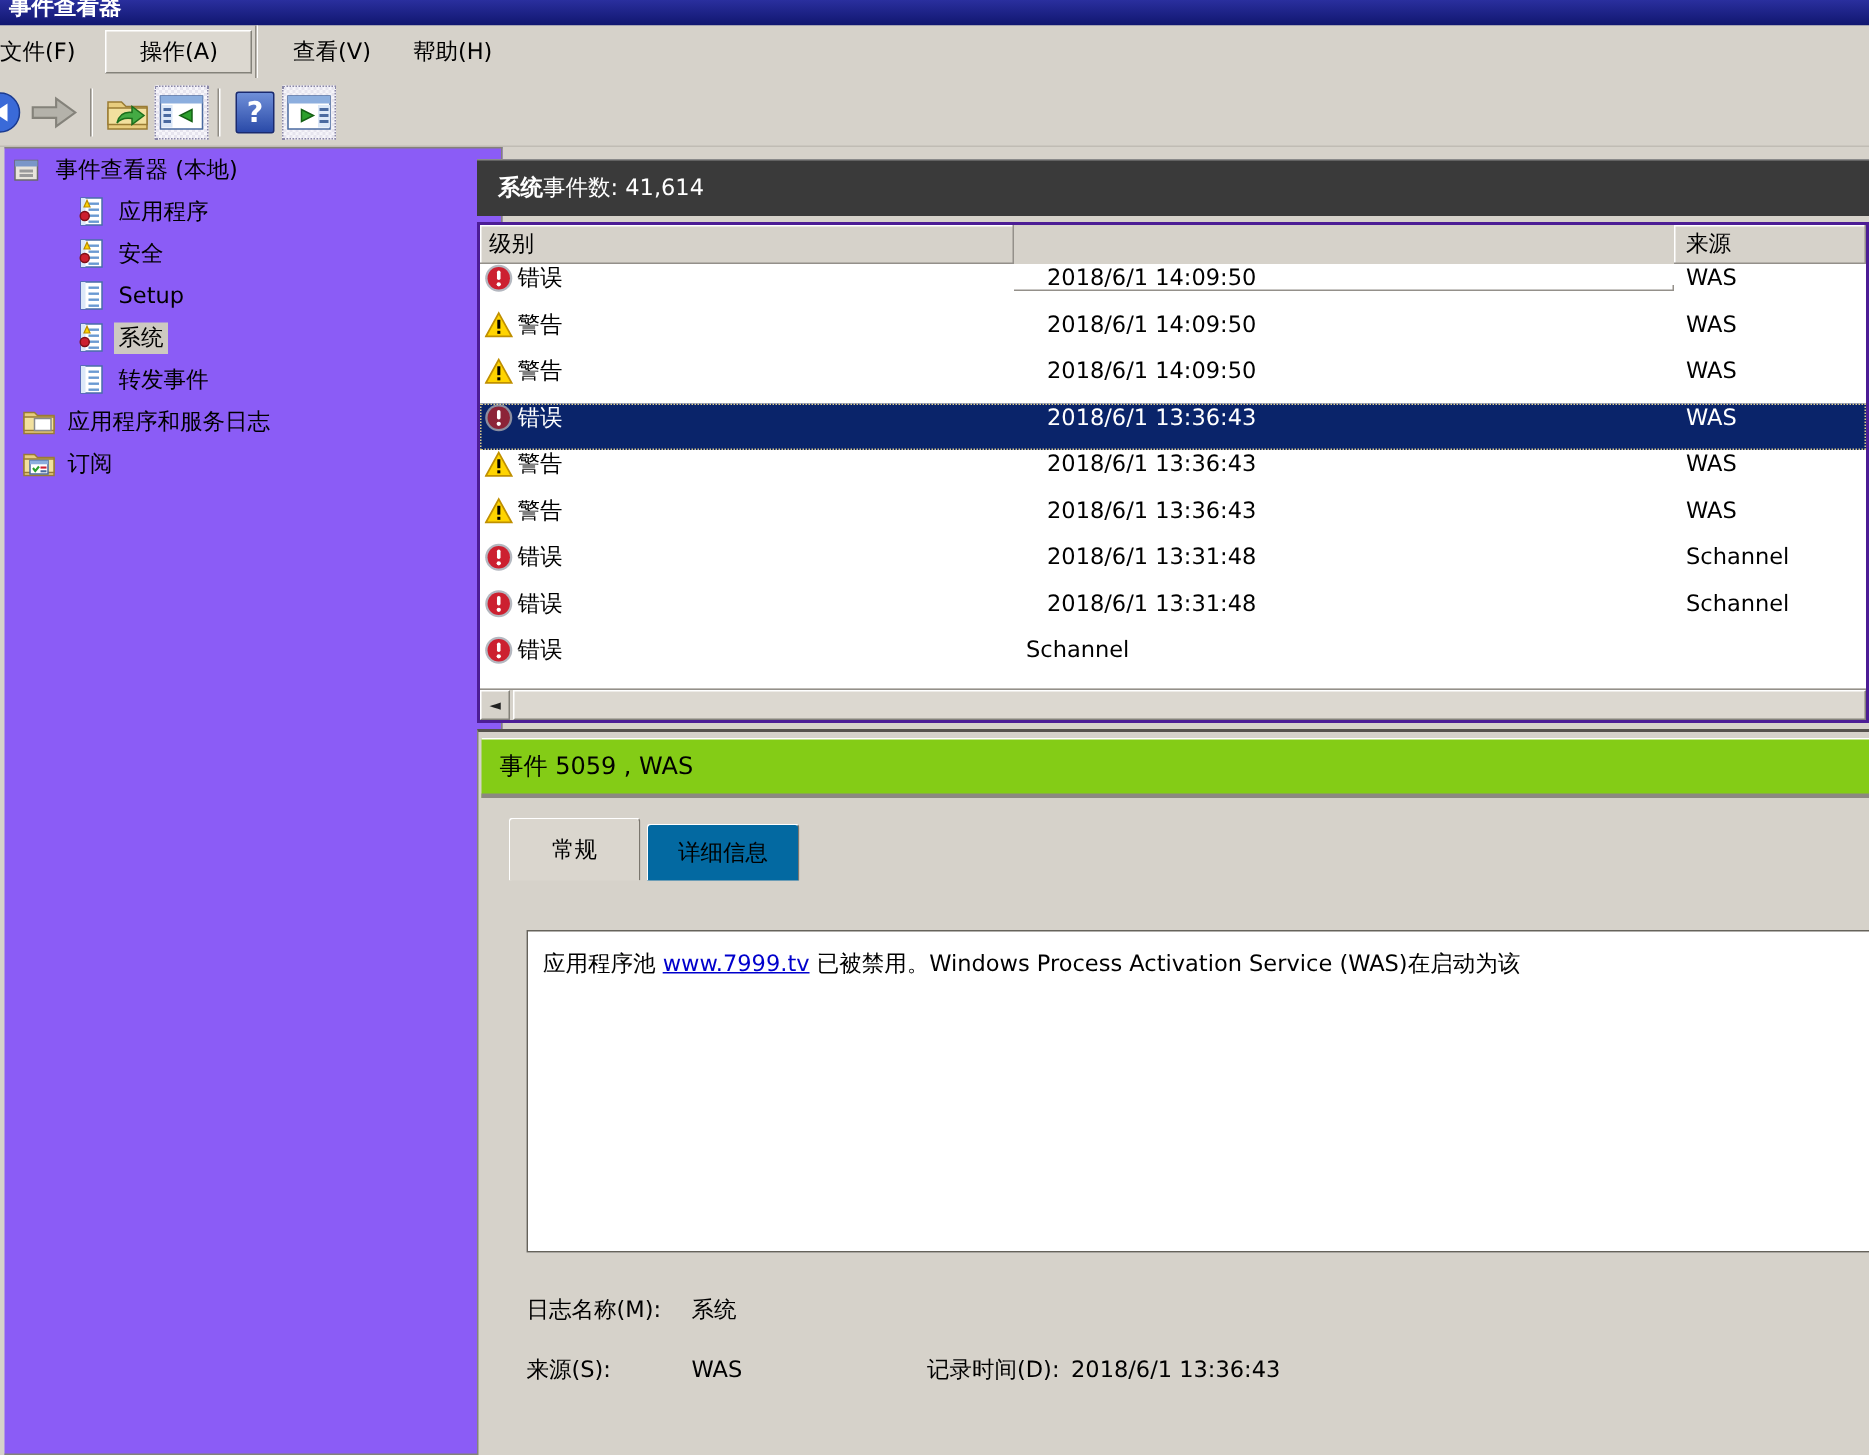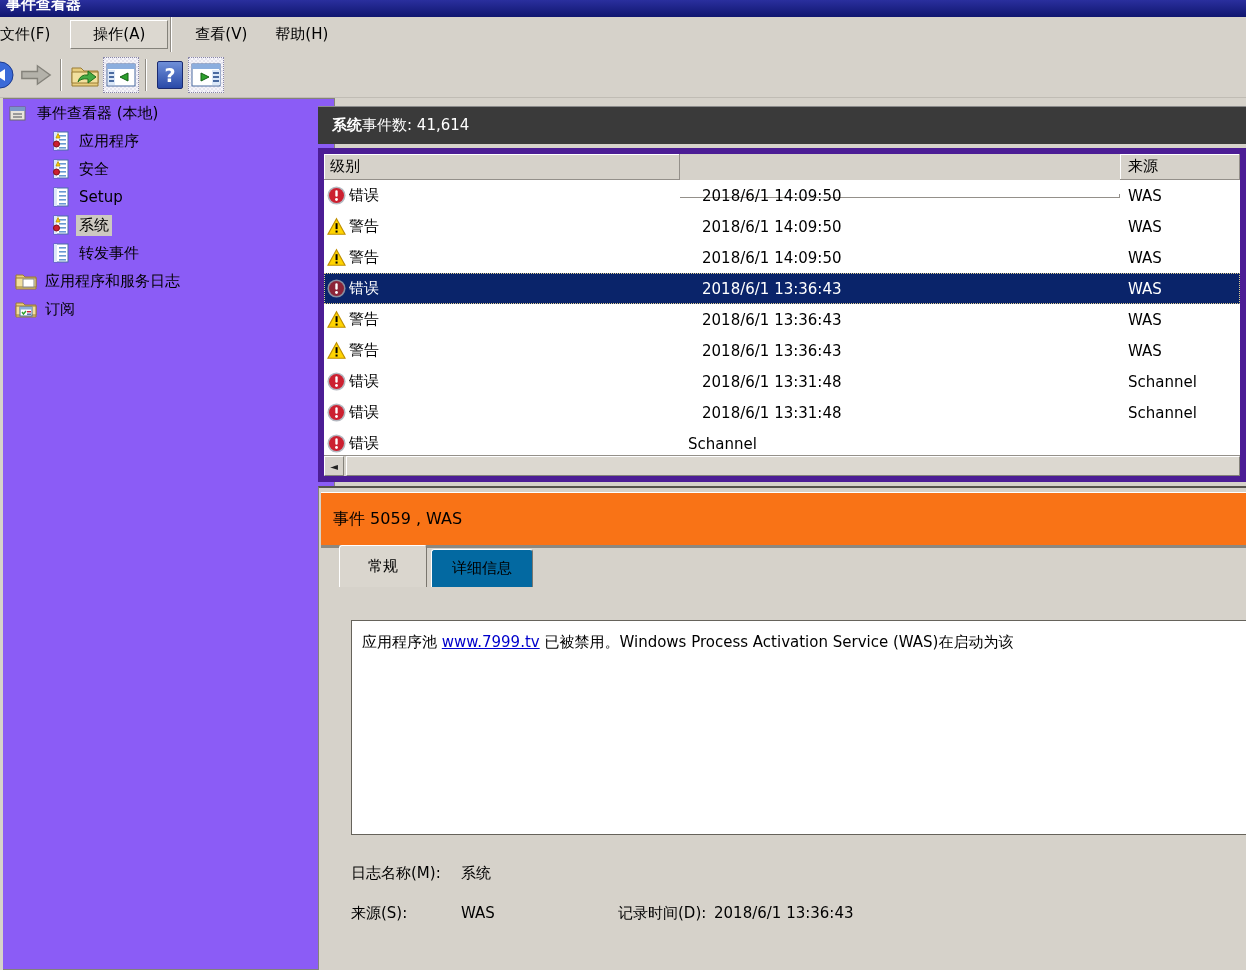--- a/index.html
+++ b/index.html
@@ -75,32 +75,32 @@
   .results { position:absolute; left:318px; right:0; top:98px; height:384px; }
   .results-header {
     position:absolute; left:0; right:0; top:8px; height:38px;
     background:#3a3a3a; border-top:1px solid #8a8a8a;
     color:#fff; display:flex; align-items:center;
   }
   .results-header .log-name { font-weight:bold; margin-left:14px; }
   .results-header .count { }
   .events-table {
     position:absolute; left:0; right:0; top:50px; bottom:0;
-    border:6px solid #4c1d95; background:#fff; overflow:hidden;
+    border:2px solid #4c1d95; background:#fff; overflow:hidden;
   }
   .thead { display:flex; height:26px; background:#d6d2ca; }
   .th {
     box-shadow:inset 1px 1px 0 #fff;
     border-right:1px solid #94908a; border-bottom:1px solid #94908a;
     padding:3px 4px 0 6px; white-space:nowrap; overflow:hidden; cursor:default;
   }
   .col-level { width:356px; flex:none; }
   .col-date  { width:440px; flex:none; padding-left:8px;margin-top:40px; }
   .col-src   { flex:1; padding-left:8px; }
-  .trow { display:flex; height:31px; align-items:center; background:#fff; cursor:default; }
+  .trow { display:flex; height:31px; align-items:flex-start; background:#fff; cursor:default; }
   .trow .c-level { width:356px; flex:none; display:flex; align-items:center; padding-left:3px; }
   .trow .c-date  { width:440px; flex:none; padding-left:22px; }
   .trow .c-src   { flex:1; padding-left:8px; }
   .trow .sev-icon { width:19px; height:19px; margin-right:3px; flex:none; display:inline-flex; }
   .trow.selected { background:#0a246a; color:#fff; outline:1px dotted #ddcc8e; outline-offset:-1px; }
   .hscroll {
     position:absolute; left:0; right:0; bottom:0; height:21px;
     background:#d6d2ca; border-top:1px solid #94908a; display:flex;
   }
   .hs-btn {
@@ -113,22 +113,22 @@
     flex:1; margin-left:2px; background:#dcd8d0;
     border-top:1px solid #fff; border-left:1px solid #fff;
     border-right:1px solid #84827a; border-bottom:1px solid #84827a;
   }
   
   .preview {
     position:absolute; left:318px; right:0; top:486px; bottom:0;
     background:#d6d2ca; border-top:2px solid #55524c; border-left:1px solid #84827a;
   }
   .preview-header {
-    position:absolute; left:2px; right:0; top:4px; height:56px;
-    background:#f97316; border-top:1px solid #fff;
+    position:absolute; left:2px; right:0; top:4px; height:40px;
+    background:#84cc16; border-top:1px solid #fff;
     border-bottom:3px solid #8c8880;
     display:flex; align-items:center; padding-left:12px; font-size:16px;
   }
   .tabstrip { position:absolute; left:2px; top:57px; height:42px; right:0; }
   .tab {
     position:absolute; bottom:0; height:36px;
     background:#0369a1;
     border-top:1px solid #fff; border-left:1px solid #fff; border-right:1px solid #7a766e;
     border-top-left-radius:3px; border-top-right-radius:3px;
     display:flex; align-items:center; justify-content:center; cursor:default;

